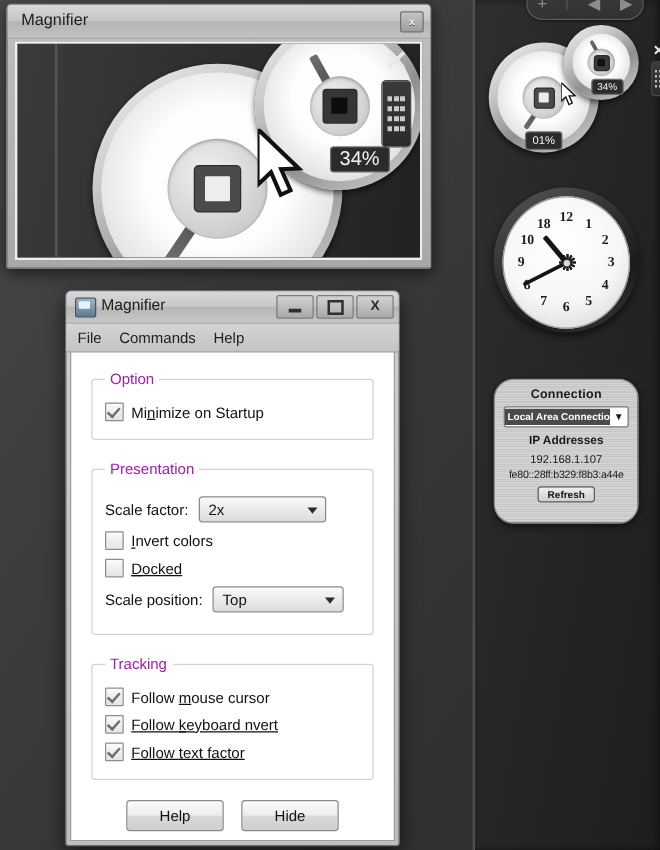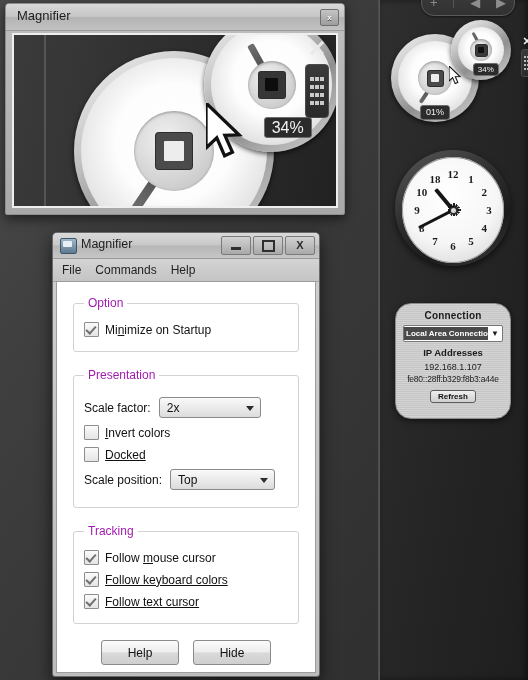--- a/index.html
+++ b/index.html
@@ -679,26 +679,26 @@
       <fieldset class="grp">
         <legend>Tracking</legend>
 
         <div class="row">
           <span class="cb checked"></span>
           <span class="lbl"><span>Follow </span><u>m</u><span>ouse cursor</span></span>
         </div>
 
         <div class="row">
           <span class="cb checked"></span>
-          <span class="lbl"><span>Follow </span><u>k</u><span>eyboard colors</span></span>
+          <span class="lbl"><span>Follow </span><u>k</u><span>eyboard nvert</span></span>
         </div>
 
         <div class="row">
           <span class="cb checked"></span>
-          <span class="lbl"><span>Follow </span><u>t</u><span>ext cursor</span></span>
+          <span class="lbl"><span>Follow </span><u>t</u><span>ext factor</span></span>
         </div>
       </fieldset>
 
       <div class="btnrow">
         <div class="btn">Help</div>
         <div class="btn">Hide</div>
       </div>
     </div>
   </div>
 </div>

